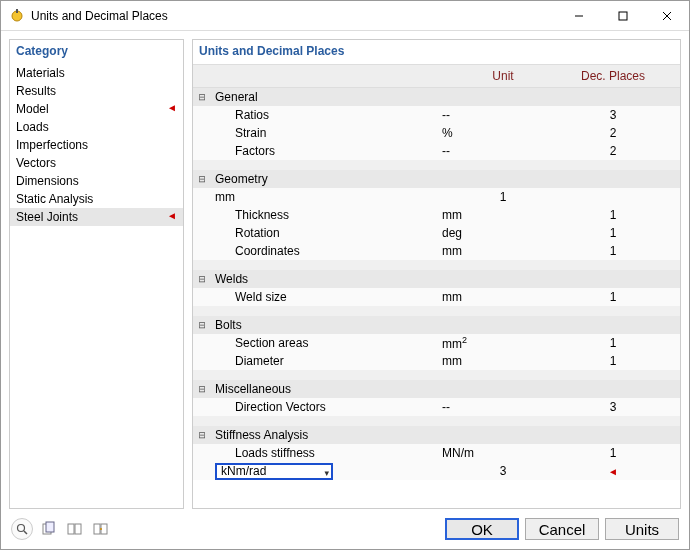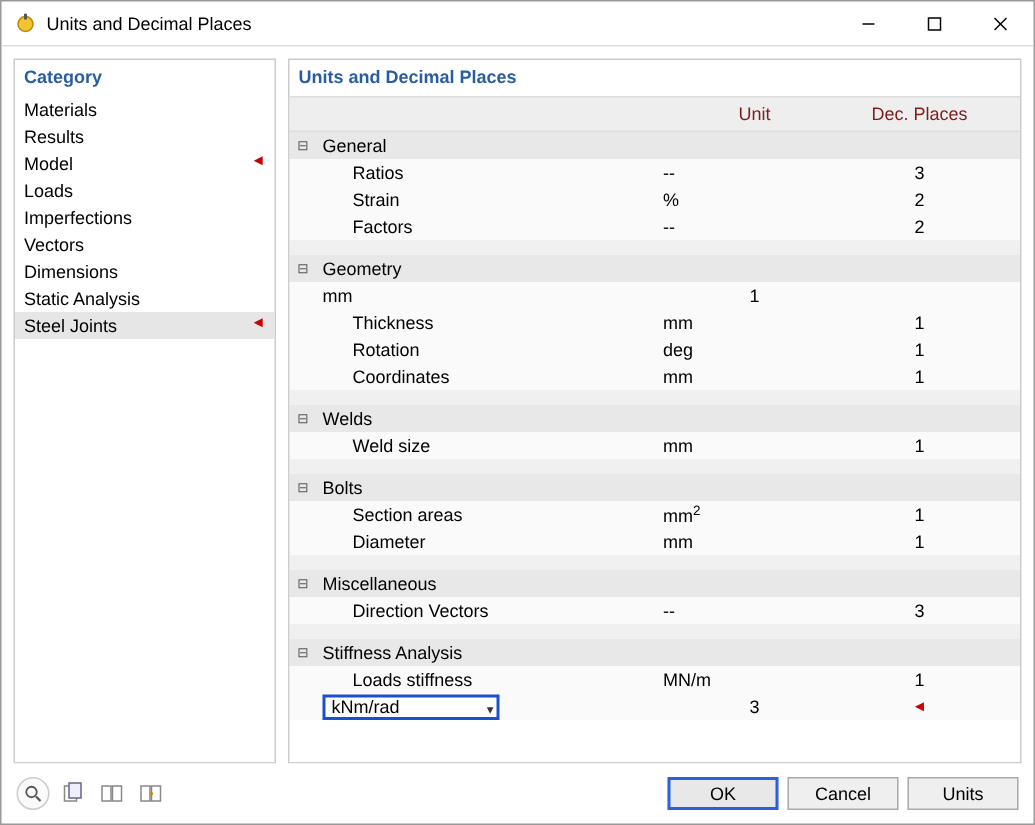--- a/index.html
+++ b/index.html
@@ -31,21 +31,21 @@
 .grid-row .flag { color: #c00; font-size: 10px; text-align: center; }
 .spacer-row { height: 10px; background: #f0f0f0; }
 .combo { width: 118px; height: 17px; border: 2px solid #1a4fcf; background: #fff; display: flex; align-items: flex-end; justify-content: space-between; padding: 0 2px 0 4px; font-size: 12px; }
 .combo .arrow { font-size: 9px; color: #333; }
 sup { font-size: 9px; }
 .footer { height: 40px; display: flex; align-items: center; padding: 0 10px; gap: 6px; }
 .tool-icons { display: flex; gap: 6px; align-items: center; }
 .tool { width: 22px; height: 22px; border: 1px solid #ccc; border-radius: 11px; display: flex; align-items: center; justify-content: center; color: #555; background: #fafafa; font-size: 11px; }
 .tool.sq { border-radius: 2px; width: 20px; height: 20px; border: none; background: transparent; }
 .footer-spacer { flex: 1; }
-.btn { width: 74px; height: 22px; border: 1px solid #aaa; background: #efefef; display: flex; align-items: center; justify-content: center; font-size: 12px; }
+.btn { width: 74px; height: 22px; border: 1px solid #aaa; background: #efefef; display: flex; align-items: center; justify-content: center; font-size: 15px; }
 .btn.primary { border: 2px solid #2962d9; background: #e8e8e8; }
 </style>
 </head>
 <body>
 
 <div class="window">
   <div class="titlebar">
     <span class="icon">
       <svg width="14" height="14" viewBox="0 0 14 14">
           <circle cx="7" cy="7" r="5" fill="#f4c430" stroke="#b8860b"></circle>

